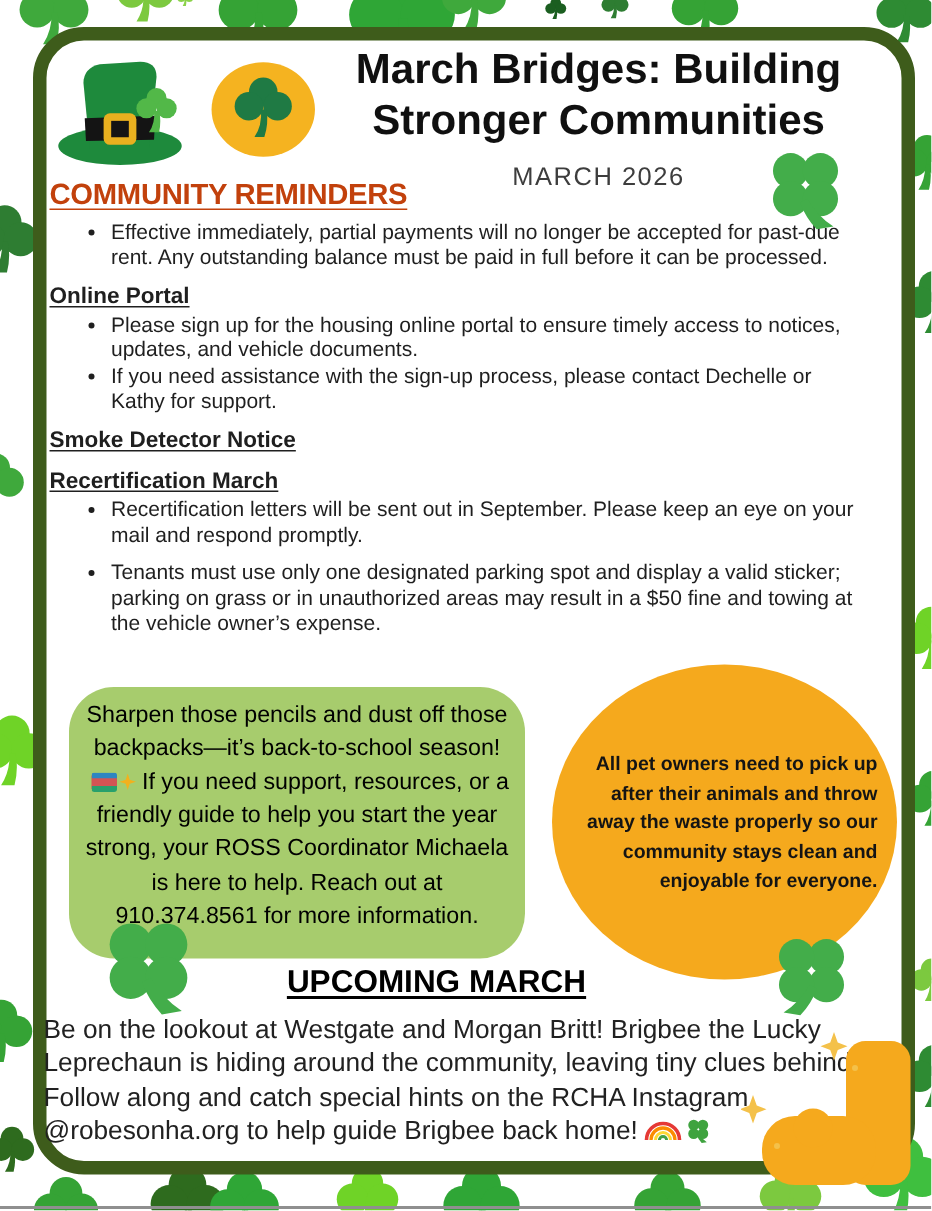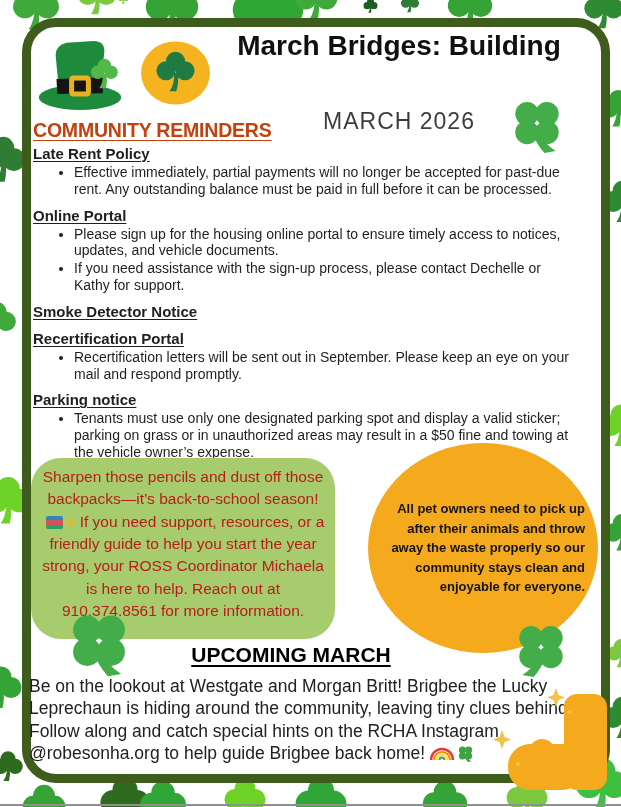--- a/index.html
+++ b/index.html
@@ -11,33 +11,33 @@
 
   .panel{position:absolute;left:22px;top:18px;width:588px;height:765px;box-sizing:border-box;
          border:9px solid #3E5C1B;border-radius:34px;background:#ffffff;z-index:1;}
   .content{position:absolute;inset:0;}
 
   .hat{position:absolute;left:7px;top:3px;width:84px;height:81px;}
   .coin{position:absolute;left:107px;top:13px;width:75px;height:66px;}
   .title{position:absolute;left:170px;right:4px;top:2px;text-align:center;
          font-size:28px;font-weight:bold;color:#101010;line-height:1.22;}
   .date{position:absolute;left:170px;right:4px;top:81px;text-align:center;
-        font-size:23px;color:#3d3d3d;letter-spacing:1px;}
+        font-size:17px;color:#3d3d3d;letter-spacing:1px;}
   .main-heading{position:absolute;left:2px;top:92px;font-size:19.5px;font-weight:bold;color:#c2410c;
         text-decoration:underline;text-underline-offset:3px;letter-spacing:-0.2px;}
 
   .sections{position:absolute;left:2px;top:118px;right:26px;font-size:14px;line-height:1.2;}
   .section{margin-bottom:9px;}
   .section-title{font-size:15px;font-weight:bold;text-decoration:underline;text-underline-offset:2px;margin:0 0 1px 0;}
   .section ul{margin:1px 0 0 0;padding:0 0 0 29px;}
   .section li{margin:0 0 1px 12px;}
 
-  .ross-box{position:absolute;left:0;top:431px;width:304px;height:181px;box-sizing:border-box;
+  .ross-box{position:absolute;left:15px;top:431px;width:304px;height:181px;box-sizing:border-box;
             background:#A7CC6D;border-radius:30px;padding:8px 10px;text-align:center;
-            font-size:15.5px;line-height:1.44;color:#b91c1c;}
+            font-size:15.5px;line-height:1.44;color:#000000;}
   .pet-bubble{position:absolute;left:337px;top:416px;width:230px;height:210px;box-sizing:border-box;
             background:#F5A91D;border-radius:50%;display:flex;align-items:center;justify-content:center;
             text-align:right;font-size:13px;font-weight:bold;line-height:1.5;color:#141414;padding:0 13px;}
 
   .events-heading{position:absolute;left:0;right:50px;top:616px;text-align:center;
             font-size:21px;font-weight:bold;color:#000;text-decoration:underline;text-underline-offset:3px;}
   .events-text{position:absolute;left:-2px;top:648px;width:552px;font-size:17.5px;line-height:1.28;color:#212121;}
 
   .books-icon{display:inline-block;width:17px;height:13px;vertical-align:-2px;margin:0 2px 0 4px;
             background:#D35454;border-top:4px solid #2E86C1;border-bottom:4px solid #28A06C;
@@ -182,49 +182,48 @@
         <ellipse cx="50" cy="45" rx="47" ry="43" fill="#F5B320"></ellipse>
         <g fill="#1F7A44">
           <circle cx="50" cy="29" r="13"></circle>
             <circle cx="37" cy="42" r="13"></circle>
             <circle cx="63" cy="42" r="13"></circle>
           <path d="M48 45 Q49 60 42 70 L51 70 Q55 58 53 45 Z"></path>
         </g>
       </svg>
       <div class="title">
         <span>March Bridges: Building</span><br>
+        <span>Stronger Communities</span>
       </div>
       <div class="date">MARCH 2026</div>
       <div class="main-heading">COMMUNITY REMINDERS</div>
 
       <div class="sections">
         <div class="section">
-          <div class="section-title">Late Rent Policy</div>
           <ul>
               <li>Effective immediately, partial payments will no longer be accepted for past-due rent. Any outstanding balance must be paid in full before it can be processed.</li>
             </ul>
         </div>
         <div class="section">
           <div class="section-title">Online Portal</div>
           <ul>
             <li>Please sign up for the housing online portal to ensure timely access to notices, updates, and vehicle documents.</li>
             <li>If you need assistance with the sign-up process, please contact Dechelle or Kathy for support.</li>
           </ul>
         </div>
         <div class="section">
           <div class="section-title">Smoke Detector Notice</div>
         </div>
         <div class="section">
-          <div class="section-title">Recertification Portal</div>
+          <div class="section-title">Recertification March</div>
           <ul>
               <li>Recertification letters will be sent out in September. Please keep an eye on your mail and respond promptly.</li>
             </ul>
         </div>
         <div class="section">
-          <div class="section-title">Parking notice</div>
           <ul>
               <li>Tenants must use only one designated parking spot and display a valid sticker; parking on grass or in unauthorized areas may result in a $50 fine and towing at the vehicle owner’s expense.</li>
             </ul>
         </div>
       </div>
 
       <div class="ross-box">
         <span>Sharpen those pencils and dust off those backpacks—it’s back-to-school season!</span><span class="books-icon"></span><span class="sparkle-icon"></span><span>If you need support, resources, or a friendly guide to help you start the year strong, your ROSS Coordinator Michaela is here to help. Reach out at 910.374.8561 for more information.</span>
       </div>
 

